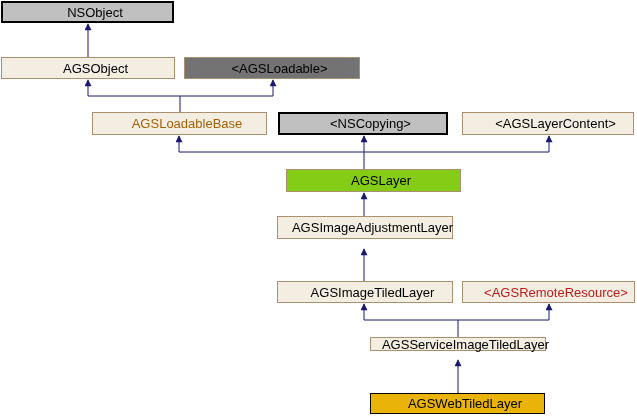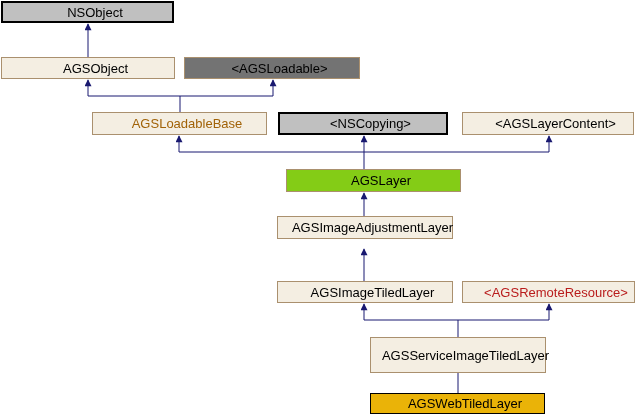--- a/index.html
+++ b/index.html
@@ -82,19 +82,19 @@
     </div>
     <div class="node clickable" style="left: 277px; top: 216px; width: 176px; height: 23px; background: rgb(244, 238, 226); border: 1px solid rgb(170, 144, 110); color: rgb(0, 0, 0);">
       <span>AGSImageAdjustmentLayer</span>
     </div>
     <div class="node clickable" style="left: 277px; top: 281px; width: 176px; height: 22px; background: rgb(244, 238, 226); border: 1px solid rgb(170, 144, 110); color: rgb(0, 0, 0);">
       <span>AGSImageTiledLayer</span>
     </div>
     <div class="node clickable" style="left: 462px; top: 281px; width: 173px; height: 22px; background: rgb(244, 238, 226); border: 1px solid rgb(170, 144, 110); color: #b91c1c;">
       <span>&lt;AGSRemoteResource&gt;</span>
     </div>
-    <div class="node clickable" style="left: 370px; top: 337px; width: 176px; height: 36px; background: rgb(244, 238, 226); border: 1px solid rgb(170, 144, 110); color: rgb(0, 0, 0);">
+    <div class="node clickable" style="left: 370px; top: 337px; width: 176px; height: 14px; background: rgb(244, 238, 226); border: 1px solid rgb(170, 144, 110); color: rgb(0, 0, 0);">
       <span>AGSServiceImageTiledLayer</span>
     </div>
     <div class="node" style="left: 370px; top: 393px; width: 175px; height: 21px; background: #eab308; border: 1px solid rgb(0, 0, 0); color: rgb(0, 0, 0);">
       <span>AGSWebTiledLayer</span>
     </div>
   </div>
 
 </body></html>

